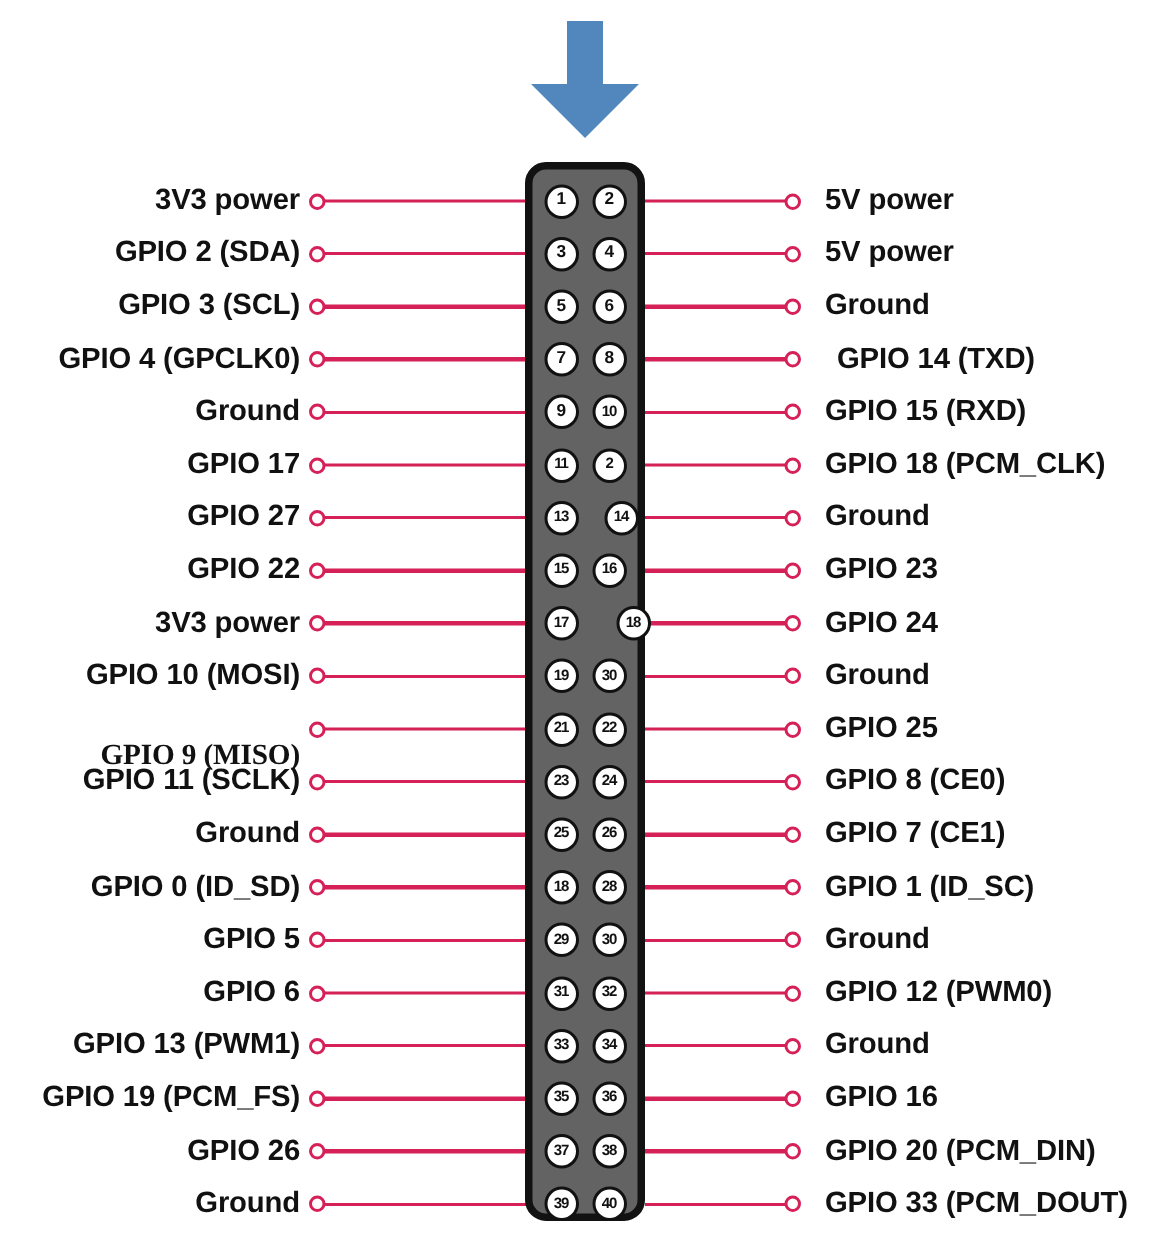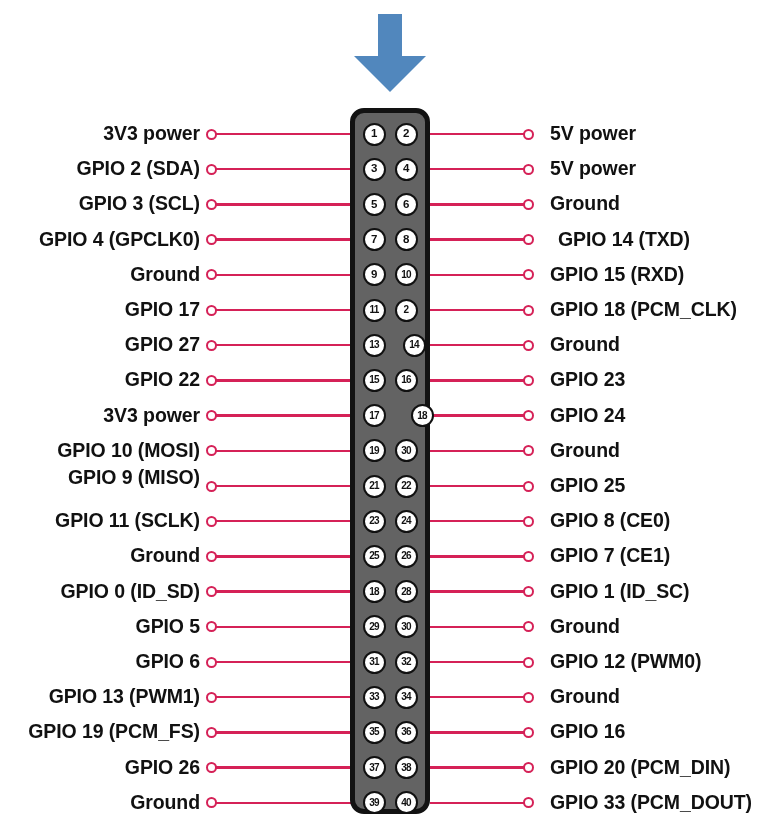--- a/index.html
+++ b/index.html
@@ -156,21 +156,21 @@
       <div class="endpoint" style="left: 211px; top: 415.6px;"></div>
       <div class="pin two-digit" style="left: 374px; top: 415.6px;">17</div>
       <div class="label left" style="right: 574px; top: 415.6px;">3V3 power</div>
       <div class="lead" style="left: 211px; width: 141px; top: 450.8px;"></div>
       <div class="endpoint" style="left: 211px; top: 450.8px;"></div>
       <div class="pin two-digit" style="left: 374px; top: 450.8px;">19</div>
       <div class="label left" style="right: 574px; top: 450.8px;">GPIO 10 (MOSI)</div>
       <div class="lead" style="left: 211px; width: 141px; top: 486px;"></div>
       <div class="endpoint" style="left: 211px; top: 486px;"></div>
       <div class="pin two-digit" style="left: 374px; top: 486px;">21</div>
-      <div class="label left" style="right: 574px; top: 478px;">GPIO 9 (MISO)</div>
+      <div class="label left" style="right: 574px; top: 504px; font-family: Liberation Serif, serif;">GPIO 9 (MISO)</div>
       <div class="lead" style="left: 211px; width: 141px; top: 521.2px;"></div>
       <div class="endpoint" style="left: 211px; top: 521.2px;"></div>
       <div class="pin two-digit" style="left: 374px; top: 521.2px;">23</div>
       <div class="label left" style="right: 574px; top: 521.2px;">GPIO 11 (SCLK)</div>
       <div class="lead" style="left: 211px; width: 141px; top: 556.4px;"></div>
       <div class="endpoint" style="left: 211px; top: 556.4px;"></div>
       <div class="pin two-digit" style="left: 374px; top: 556.4px;">25</div>
       <div class="label left" style="right: 574px; top: 556.4px;">Ground</div>
       <div class="lead" style="left: 211px; width: 141px; top: 591.6px;"></div>
       <div class="endpoint" style="left: 211px; top: 591.6px;"></div>

